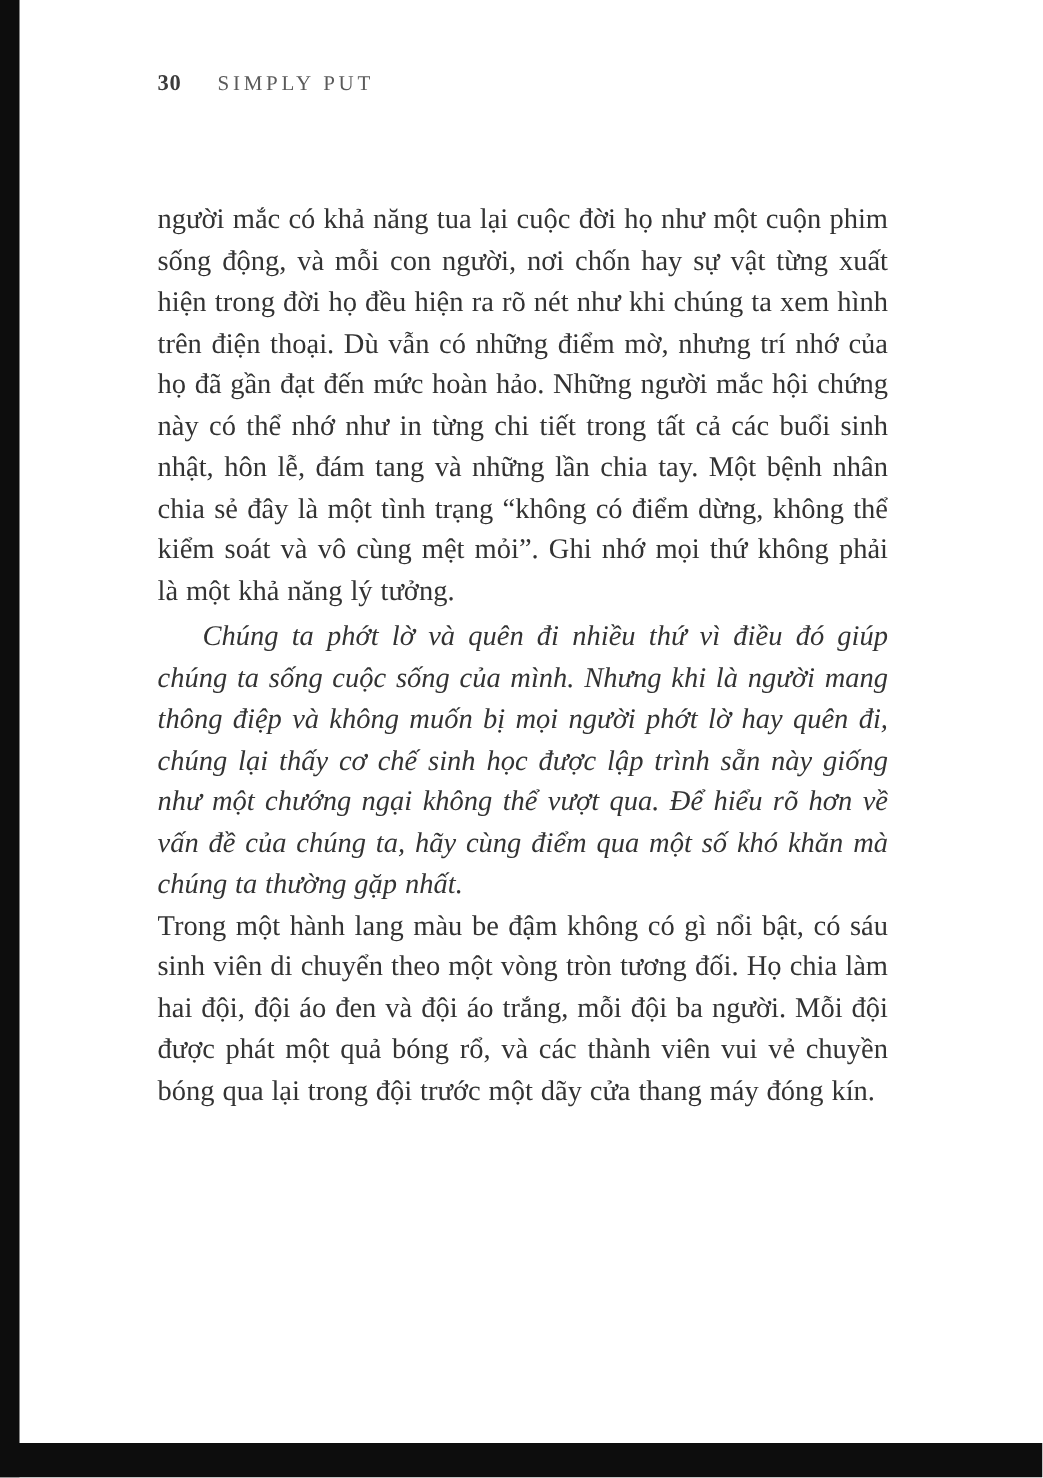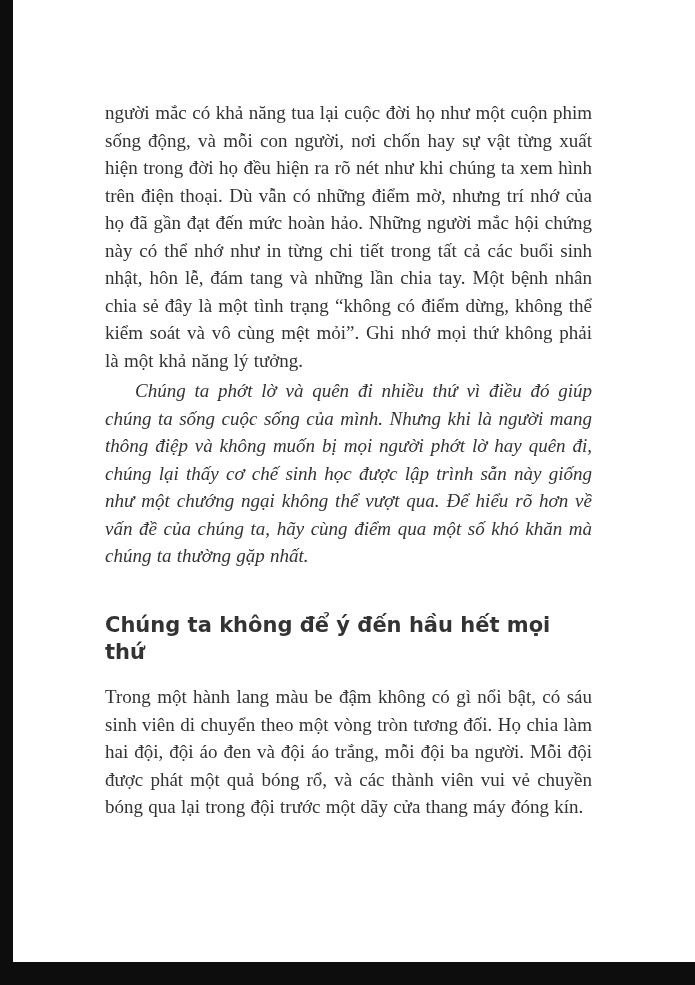--- a/index.html
+++ b/index.html
@@ -53,21 +53,21 @@
     font-size: 15px;
     color: #3c3c3c;
     letter-spacing: 0.5px;
   }
   .running-title {
     font-size: 14px;
     letter-spacing: 2.5px;
     color: #5a5a5a;
   }
   main {
-    margin-top: 51px;
+    margin-top: 68px;
   }
   .para {
     margin: 0;
     font-size: 19px;
     line-height: 27.5px;
     color: #333333;
     text-align: justify;
     word-spacing: 0.5px;
   }
   .para.indented {
@@ -85,24 +85,27 @@
   }
 </style>
 </head>
 <body>
 
 <div class="page">
   <div class="edge-left"></div>
   <div class="edge-bottom"></div>
 
   <div class="content">
+    <header class="page-header">
+      <span class="page-number">30</span>
+      <span class="running-title">SIMPLY PUT</span>
+    </header>
 
     <main>
       <p class="para">người mắc có khả năng tua lại cuộc đời họ như một cuộn phim sống động, và mỗi con người, nơi chốn hay sự vật từng xuất hiện trong đời họ đều hiện ra rõ nét như khi chúng ta xem hình trên điện thoại. Dù vẫn có những điểm mờ, nhưng trí nhớ của họ đã gần đạt đến mức hoàn hảo. Những người mắc hội chứng này có thể nhớ như in từng chi tiết trong tất cả các buổi sinh nhật, hôn lễ, đám tang và những lần chia tay. Một bệnh nhân chia sẻ đây là một tình trạng “không có điểm dừng, không thể kiểm soát và vô cùng mệt mỏi”. Ghi nhớ mọi thứ không phải là một khả năng lý tưởng.</p>
 
       <p class="para indented">Chúng ta phớt lờ và quên đi nhiều thứ vì điều đó giúp chúng ta sống cuộc sống của mình. Nhưng khi là người mang thông điệp và không muốn bị mọi người phớt lờ hay quên đi, chúng lại thấy cơ chế sinh học được lập trình sẵn này giống như một chướng ngại không thể vượt qua. Để hiểu rõ hơn về vấn đề của chúng ta, hãy cùng điểm qua một số khó khăn mà chúng ta thường gặp nhất.</p>
 
-      <h2 class="section-heading">Chúng ta không để ý đến hầu hết mọi thứ</h2>
 
       <p class="para">Trong một hành lang màu be đậm không có gì nổi bật, có sáu sinh viên di chuyển theo một vòng tròn tương đối. Họ chia làm hai đội, đội áo đen và đội áo trắng, mỗi đội ba người. Mỗi đội được phát một quả bóng rổ, và các thành viên vui vẻ chuyền bóng qua lại trong đội trước một dãy cửa thang máy đóng kín.</p>
     </main>
   </div>
 </div>
 
 </body></html>

